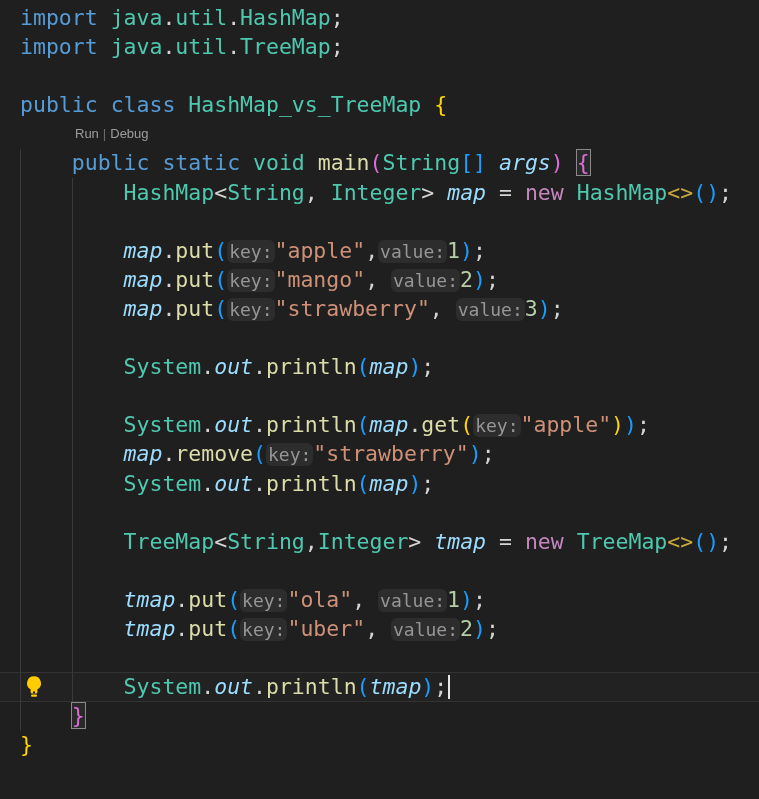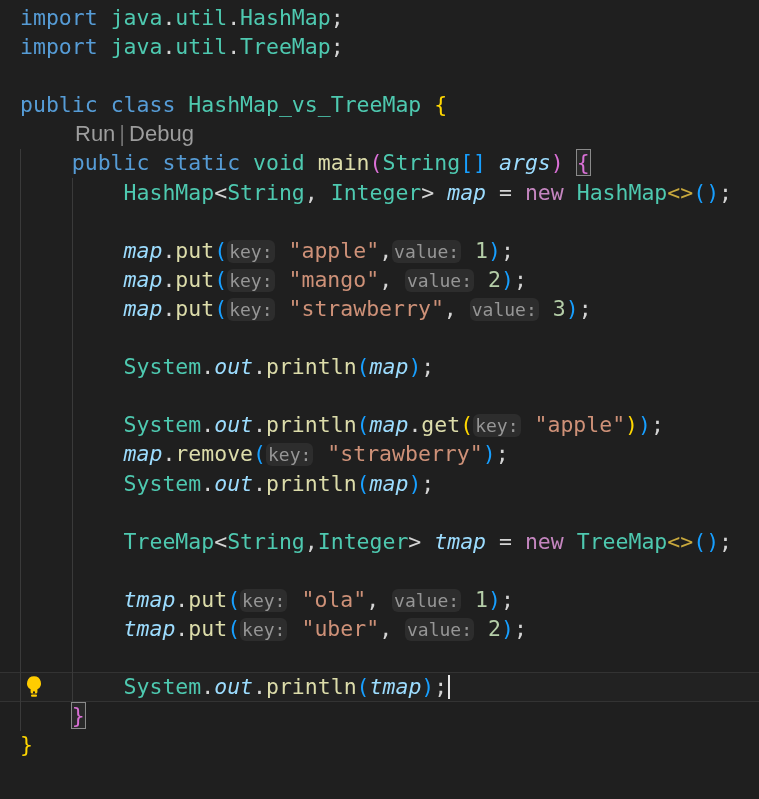--- a/index.html
+++ b/index.html
@@ -37,36 +37,36 @@
   .tok-num  { color:var(--num); }
   .tok-punc { color:var(--punc); }
   .tok-ctrl { color:var(--ctrl); }
   .tok-b1   { color:var(--b1); }
   .tok-b2   { color:var(--b2); }
   .tok-b3   { color:var(--b3); }
   .tok-dia  { color:var(--dia); }
 
   .tok-inlay {
     font-size:18px; color:var(--inlayfg); background:var(--inlaybg);
-    border-radius:6px; padding:1px 2px; margin-right:14px;
+    border-radius:6px; padding:1px 2px; margin-right:0;
   }
   .match {
     box-shadow:0 0 0 1px var(--matchbox);
     background:rgba(136,136,136,0.10);
   }
   .cursor {
     display:inline-block; width:2px; height:24px;
     background:var(--cursor); vertical-align:middle;
     transform:translateY(-1px); margin-left:1px;
   }
 
   
   .codelens {
     font-family:"Liberation Sans", sans-serif;
-    font-size:22px; line-height:29.1px; color:var(--lens);
+    font-size:13px; line-height:29.1px; color:var(--lens);
     padding-left:55px; white-space:normal;
   }
   .lens-link { cursor:pointer; }
   .lens-sep { color:var(--lenssep); padding:0 4px; }
 </style>
 </head>
 <body>
 
 <div id="editor">
   <div class="current-line"></div>

